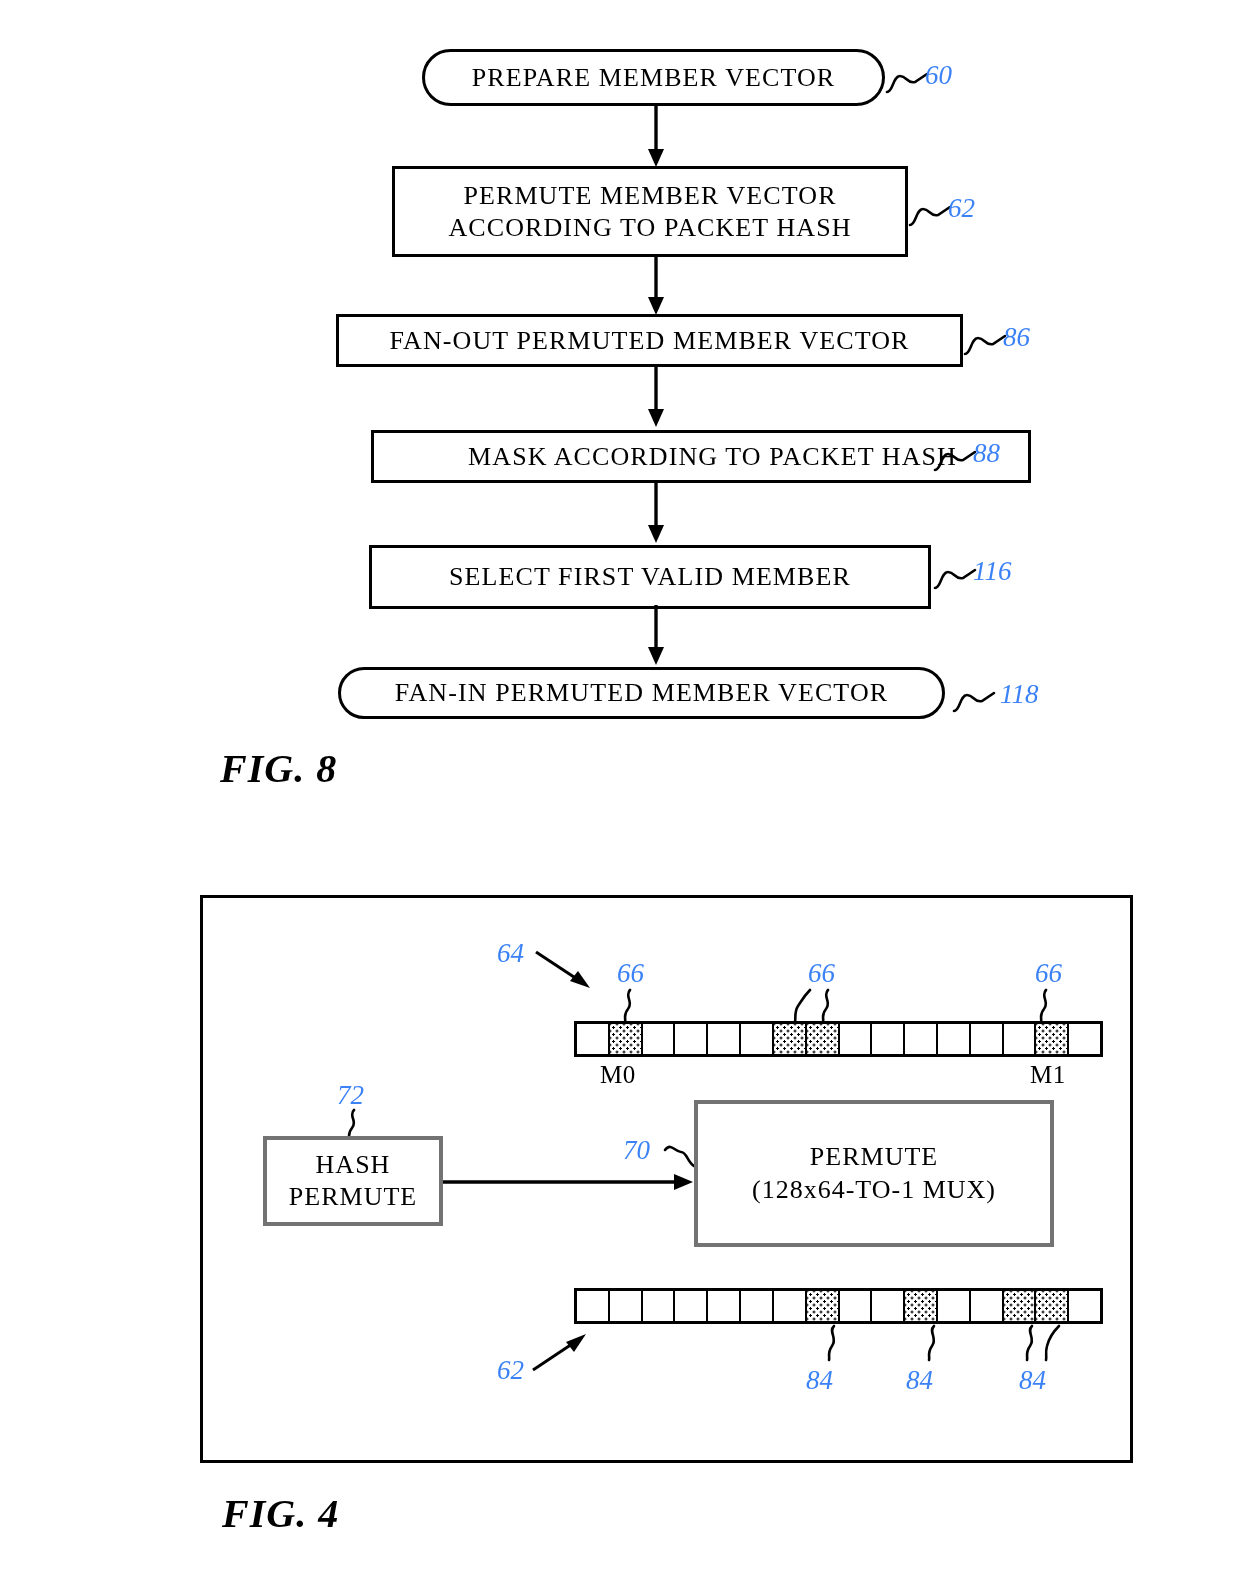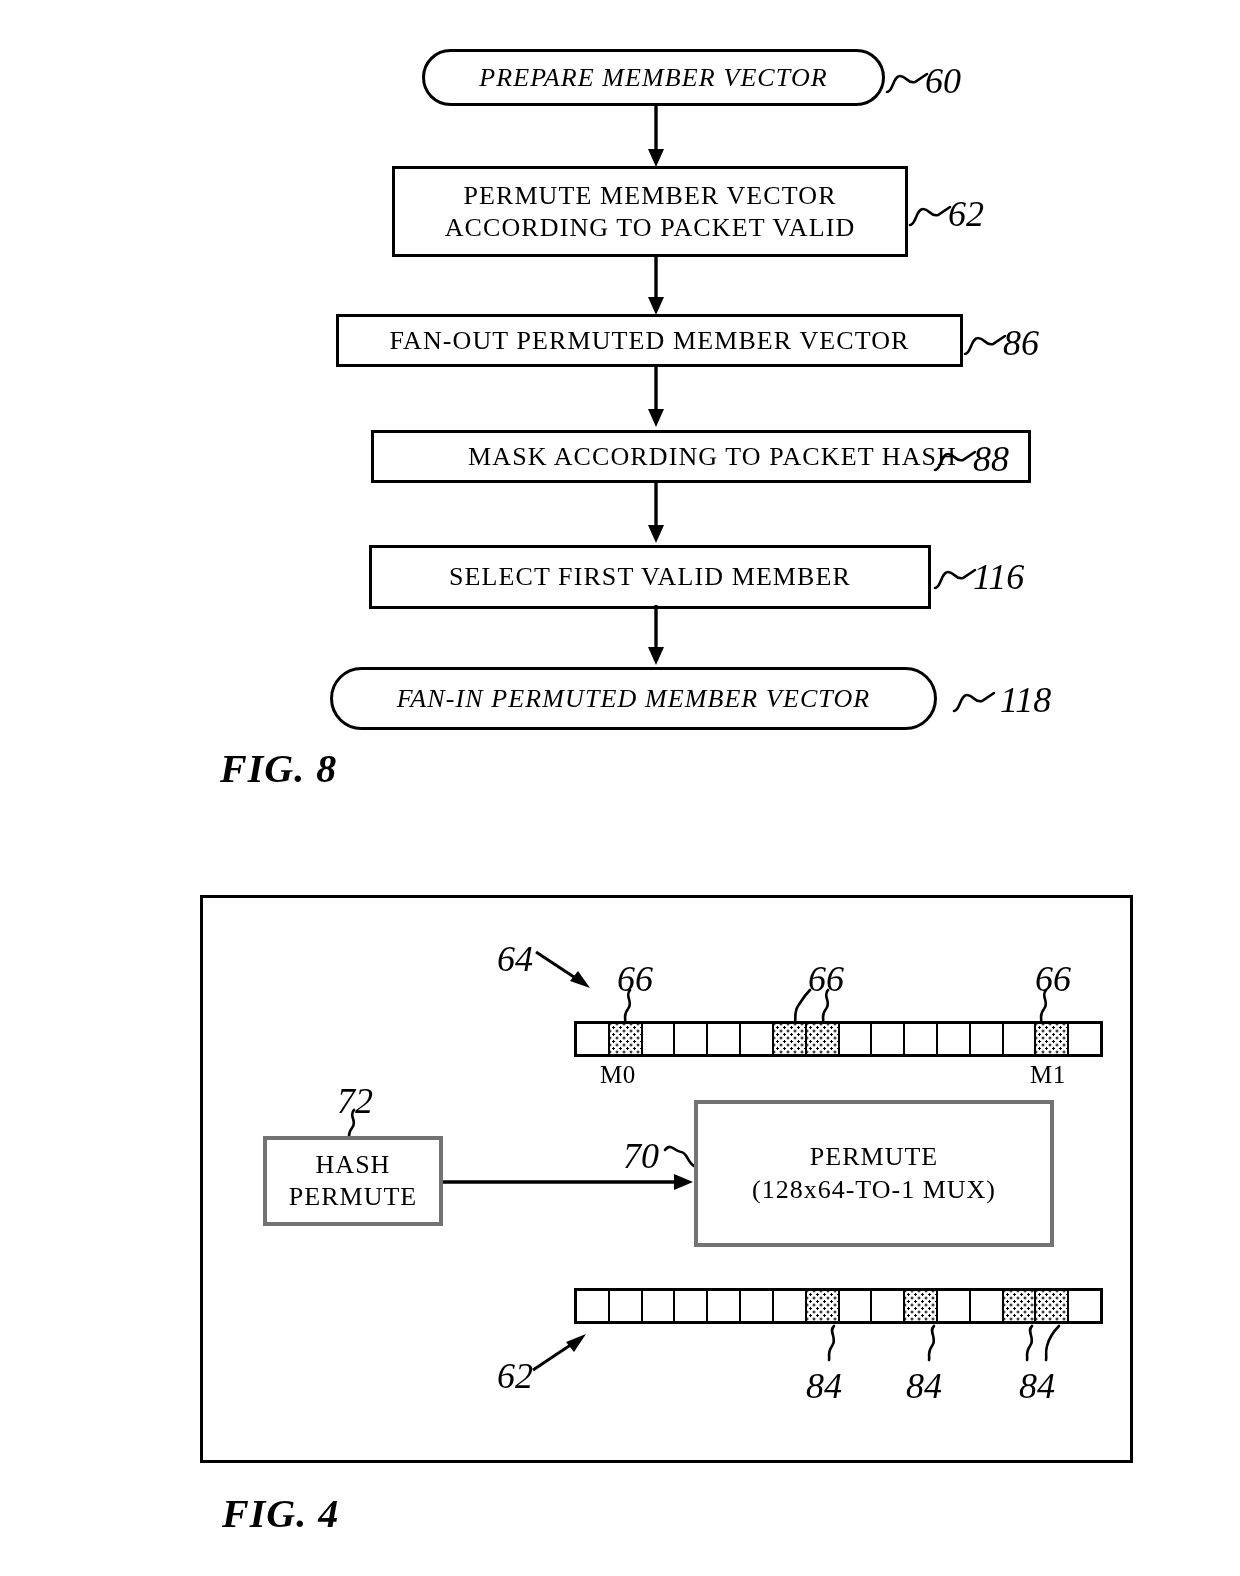--- a/index.html
+++ b/index.html
@@ -34,34 +34,33 @@
     justify-content: center;
     text-align: center;
     font-family: "Liberation Serif", "DejaVu Serif", serif;
     font-size: 26px;
     letter-spacing: 1.1px;
     line-height: 1.22;
     color: #000;
   }
   .node.rounded {
     border-radius: 999px;
+  }
+  .node .ntext { display: block; padding: 0 14px; }
+
+  
+  .conn { position: absolute; }
+
+  
+  .ref {
+    position: absolute;
+    font-family: "Liberation Serif", "DejaVu Serif", serif;
     font-style: italic;
-  }
-  .node .ntext { display: block; padding: 0 14px; }
-
-  
-  .conn { position: absolute; }
-
-  
-  .ref {
-    position: absolute;
-    font-family: "Liberation Serif", "DejaVu Serif", serif;
-    font-style: italic;
-    font-size: 36px;
-    color: #000000;
+    font-size: 27px;
+    color: #3b82f6;
     white-space: nowrap;
   }
 
   
   .squig { position: absolute; }
 
   
   .caption {
     position: absolute;
     font-family: "Liberation Serif", "DejaVu Serif", serif;
@@ -149,21 +148,21 @@
     <div class="ref" style="left:925px;top:60px;">60</div>
 
     <svg class="conn" style="left:640px;top:105px;width:32px;height:64px;" viewBox="0 0 32 64">
       <line x1="16" y1="0" x2="16" y2="50" stroke="#000" stroke-width="3.4"></line>
       <polygon points="16,62 8,44 24,44" fill="#000"></polygon>
     </svg>
 
     <div class="node" style="left:392px;top:166px;width:516px;height:91px;">
       <span class="ntext">
         <span>PERMUTE MEMBER VECTOR</span><br>
-        <span>ACCORDING TO PACKET VALID</span>
+        <span>ACCORDING TO PACKET HASH</span>
       </span>
     </div>
     <svg class="squig" style="left:908px;top:195px;width:44px;height:34px;" viewBox="0 0 44 34">
       <path d="M2,30 C8,30 8,14 15,14 C22,14 22,22 30,20 L42,12" fill="none" stroke="#000" stroke-width="2.6" stroke-linecap="round"></path>
     </svg>
     <div class="ref" style="left:948px;top:193px;">62</div>
 
     <svg class="conn" style="left:640px;top:257px;width:32px;height:60px;" viewBox="0 0 32 60">
       <line x1="16" y1="0" x2="16" y2="46" stroke="#000" stroke-width="3.4"></line>
       <polygon points="16,58 8,40 24,40" fill="#000"></polygon>
@@ -201,21 +200,21 @@
     <svg class="squig" style="left:933px;top:558px;width:44px;height:34px;" viewBox="0 0 44 34">
       <path d="M2,30 C8,30 8,14 15,14 C22,14 22,22 30,20 L42,12" fill="none" stroke="#000" stroke-width="2.6" stroke-linecap="round"></path>
     </svg>
     <div class="ref" style="left:973px;top:556px;">116</div>
 
     <svg class="conn" style="left:640px;top:605px;width:32px;height:62px;" viewBox="0 0 32 62">
       <line x1="16" y1="0" x2="16" y2="48" stroke="#000" stroke-width="3.4"></line>
       <polygon points="16,60 8,42 24,42" fill="#000"></polygon>
     </svg>
 
-    <div class="node rounded" style="left:330px;top:667px;width:607px;height:63px;">
+    <div class="node rounded" style="left:338px;top:667px;width:607px;height:52px;">
       <span class="ntext">FAN-IN PERMUTED MEMBER VECTOR</span>
     </div>
     <svg class="squig" style="left:952px;top:681px;width:44px;height:34px;" viewBox="0 0 44 34">
       <path d="M2,30 C8,30 8,14 15,14 C22,14 22,22 30,20 L42,12" fill="none" stroke="#000" stroke-width="2.6" stroke-linecap="round"></path>
     </svg>
     <div class="ref" style="left:992px;top:679px;margin-left:8px;">118</div>
 
     <div class="caption" style="left:220px;top:745px;">FIG. 8</div>
   </div>
 

